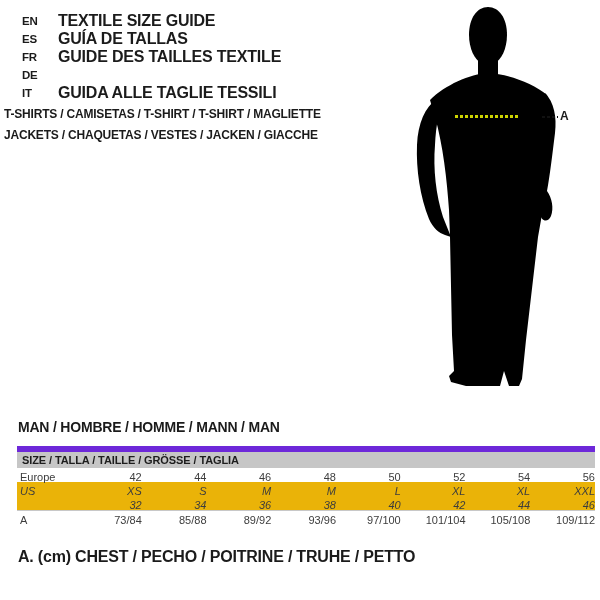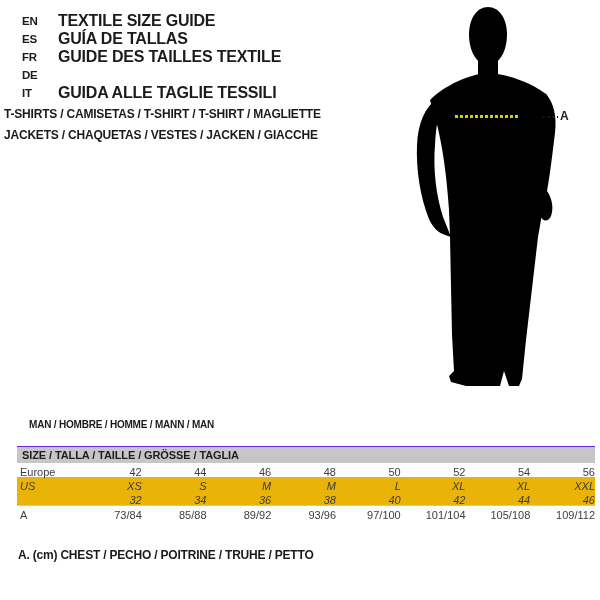--- a/index.html
+++ b/index.html
@@ -16,33 +16,33 @@
   .product-lines{position:absolute;left:4px;top:104px;}
   .product-line{font-weight:bold;font-size:12px;letter-spacing:-0.2px;line-height:21px;white-space:nowrap;}
   
   .figure-svg{position:absolute;left:405px;top:5px;width:195px;height:393px;}
   .chest-dash-yellow{position:absolute;left:455px;top:115px;width:63px;height:3px;
     background:repeating-linear-gradient(90deg,var(--dash,#cdd400) 0 3px,transparent 3px 5px);}
   .chest-dash-black{position:absolute;left:542px;top:116px;width:16px;height:2px;
     background:repeating-linear-gradient(90deg,#111 0 3px,transparent 3px 5px);}
   .measure-label{position:absolute;left:560px;top:109px;font-weight:bold;font-size:12px;}
   
-  .section-title{position:absolute;left:29px;top:419px;font-weight:bold;font-size:10px;letter-spacing:-0.2px;text-align:right;}
+  .section-title{position:absolute;left:18px;top:419px;font-weight:bold;font-size:14px;letter-spacing:-0.2px;text-align:right;}
   
   .size-table{position:absolute;left:17px;top:446px;width:578px;}
-  .size-header{height:16px;line-height:16px;background:#c6c6c6;border-top:1px solid #6d28d9;
+  .size-header{height:16px;line-height:16px;background:#c6c6c6;border-top:6px solid #6d28d9;
     padding-left:5px;font-weight:bold;font-size:11px;letter-spacing:-0.1px;color:#1d1d1d;}
   .trow{display:grid;grid-template-columns:60px repeat(8,1fr);height:14px;line-height:18px;
     font-size:11px;color:#3d3d3d;}
   .trow:nth-child(2),.trow:nth-child(3){background:#eab308;font-style:italic;}
   .trow:last-child{border-top:1px solid #c8c8c8;}
   .tlabel{text-align:left;padding-left:3px;}
   .tcell{text-align:right;}
   
-  .footnote{position:absolute;left:18px;top:548px;font-weight:bold;font-size:12px;letter-spacing:-0.2px;}
+  .footnote{position:absolute;left:18px;top:548px;font-weight:bold;font-size:16px;letter-spacing:-0.2px;}
 </style>
 </head>
 <body>
 
 <div class="page">
 
   <div class="lang-list" id="lang-list">
       <div class="lang-row">
         <span class="lang-code">EN</span>
         <span class="lang-text">TEXTILE SIZE GUIDE</span>

